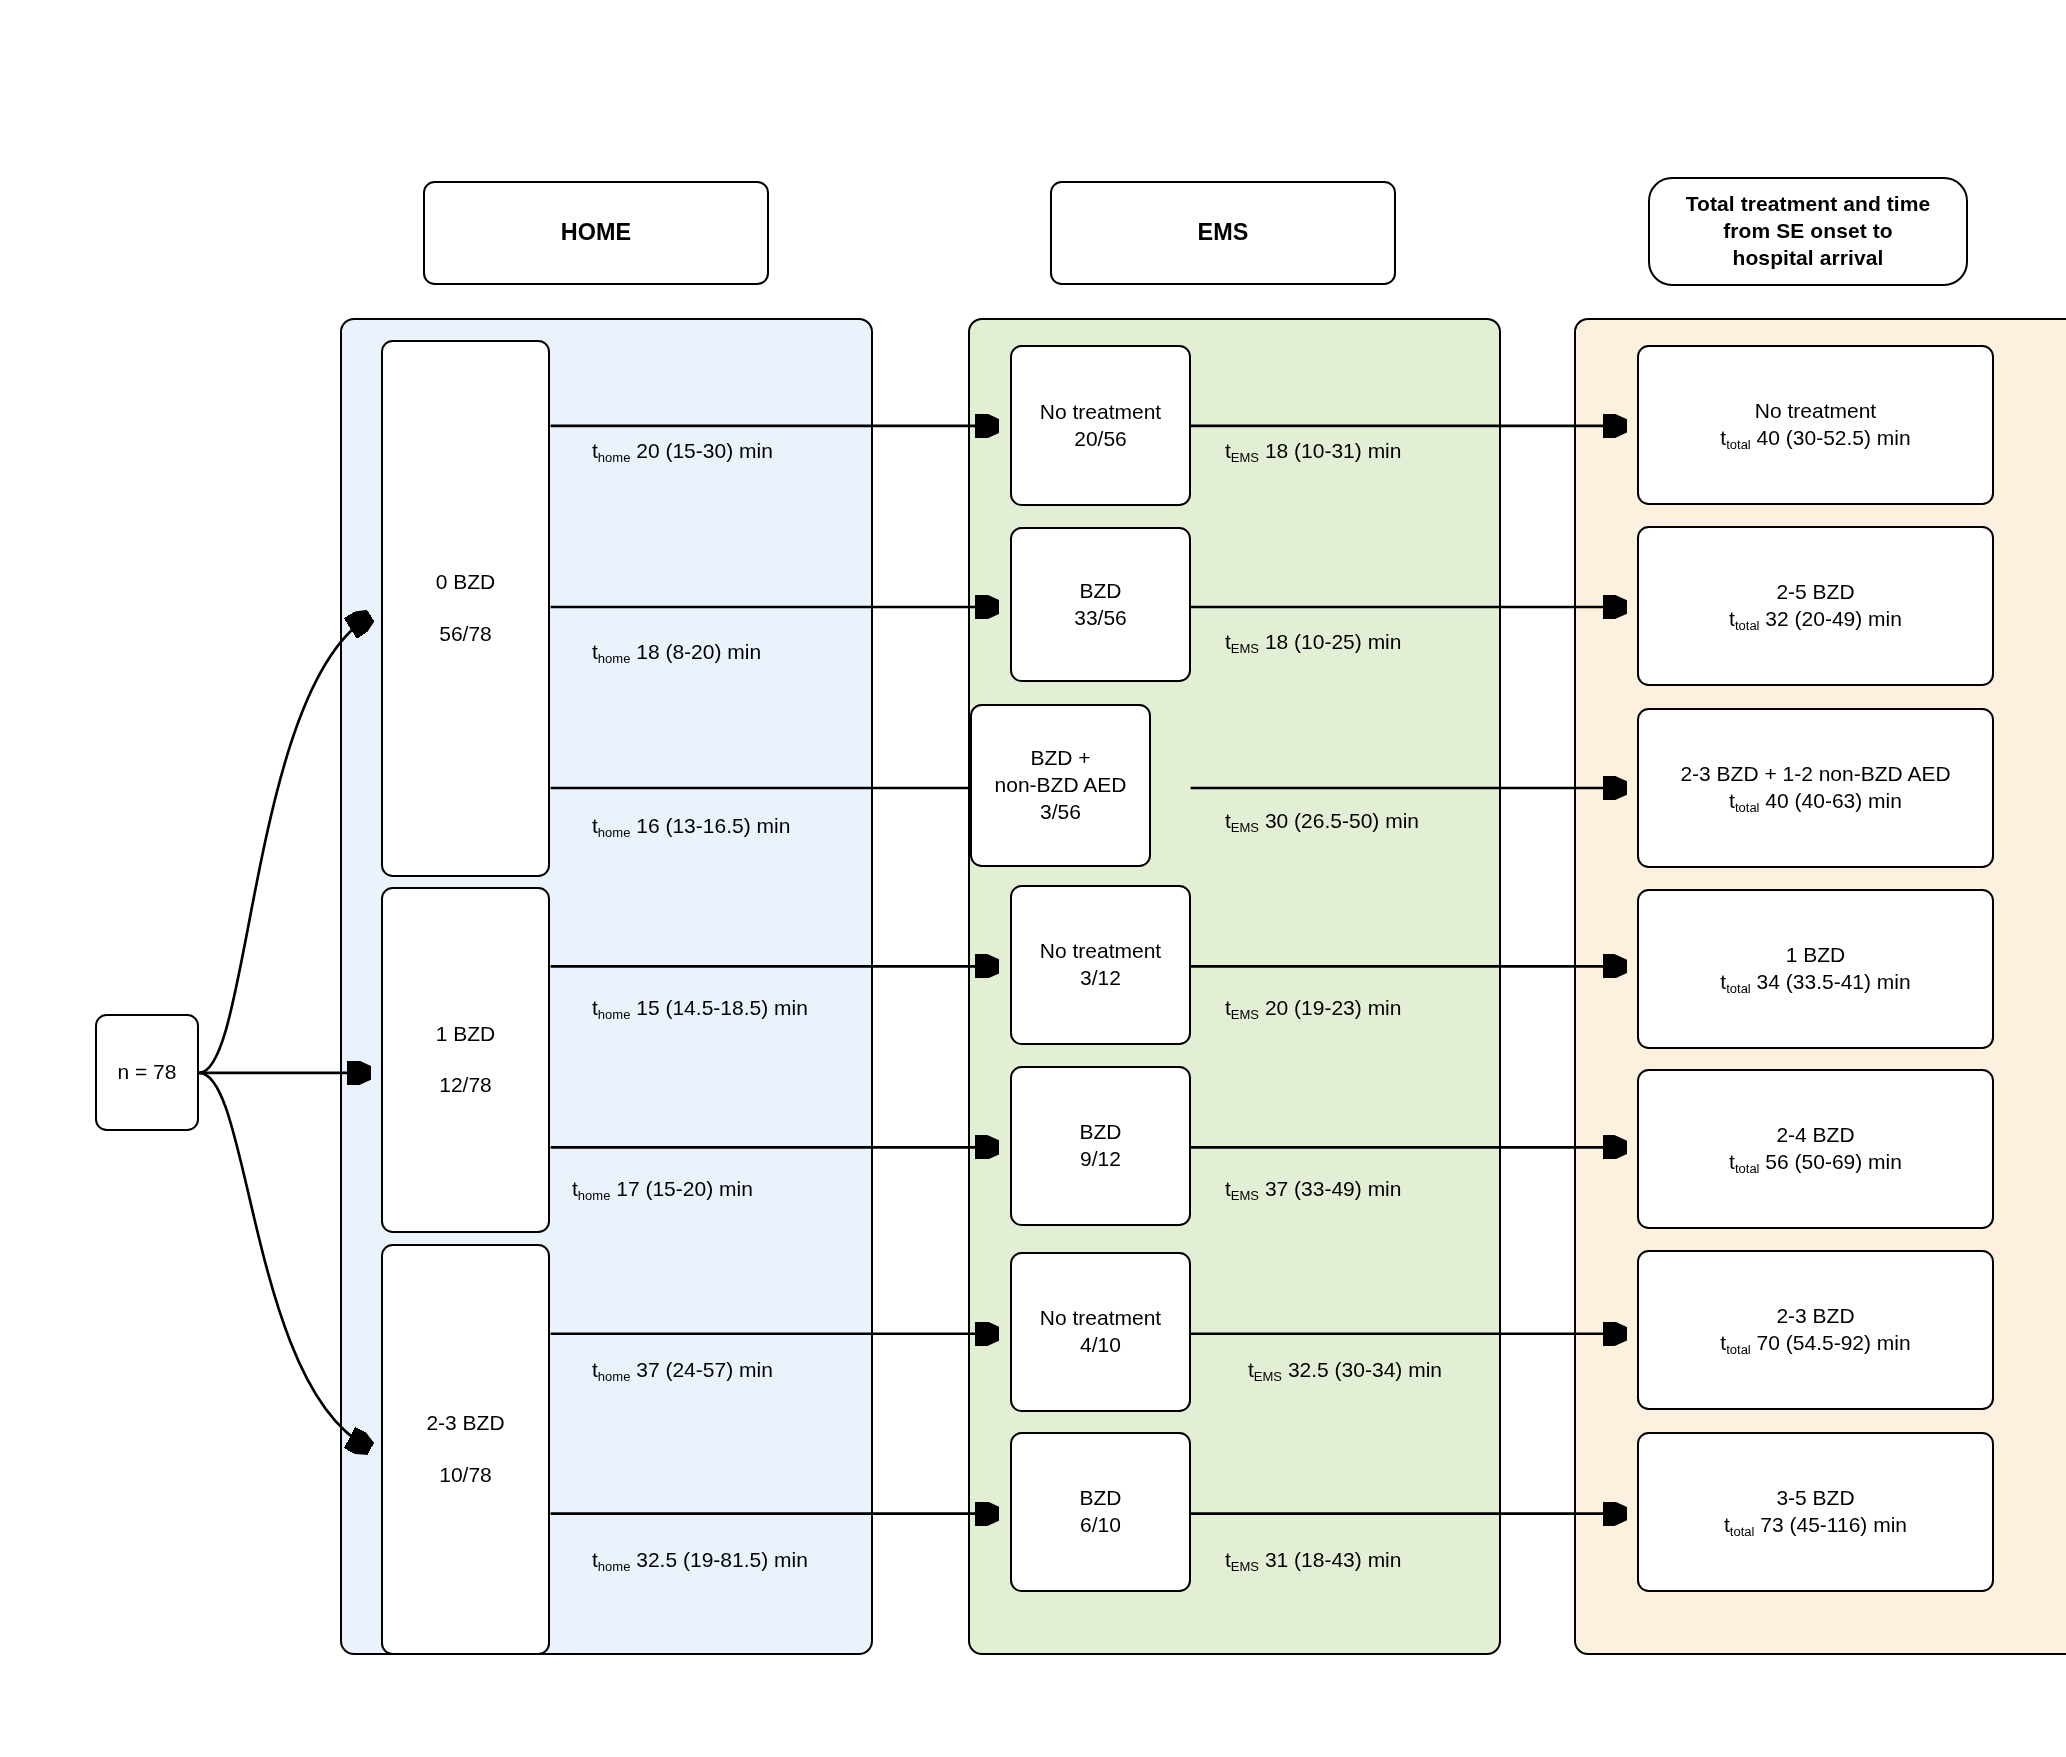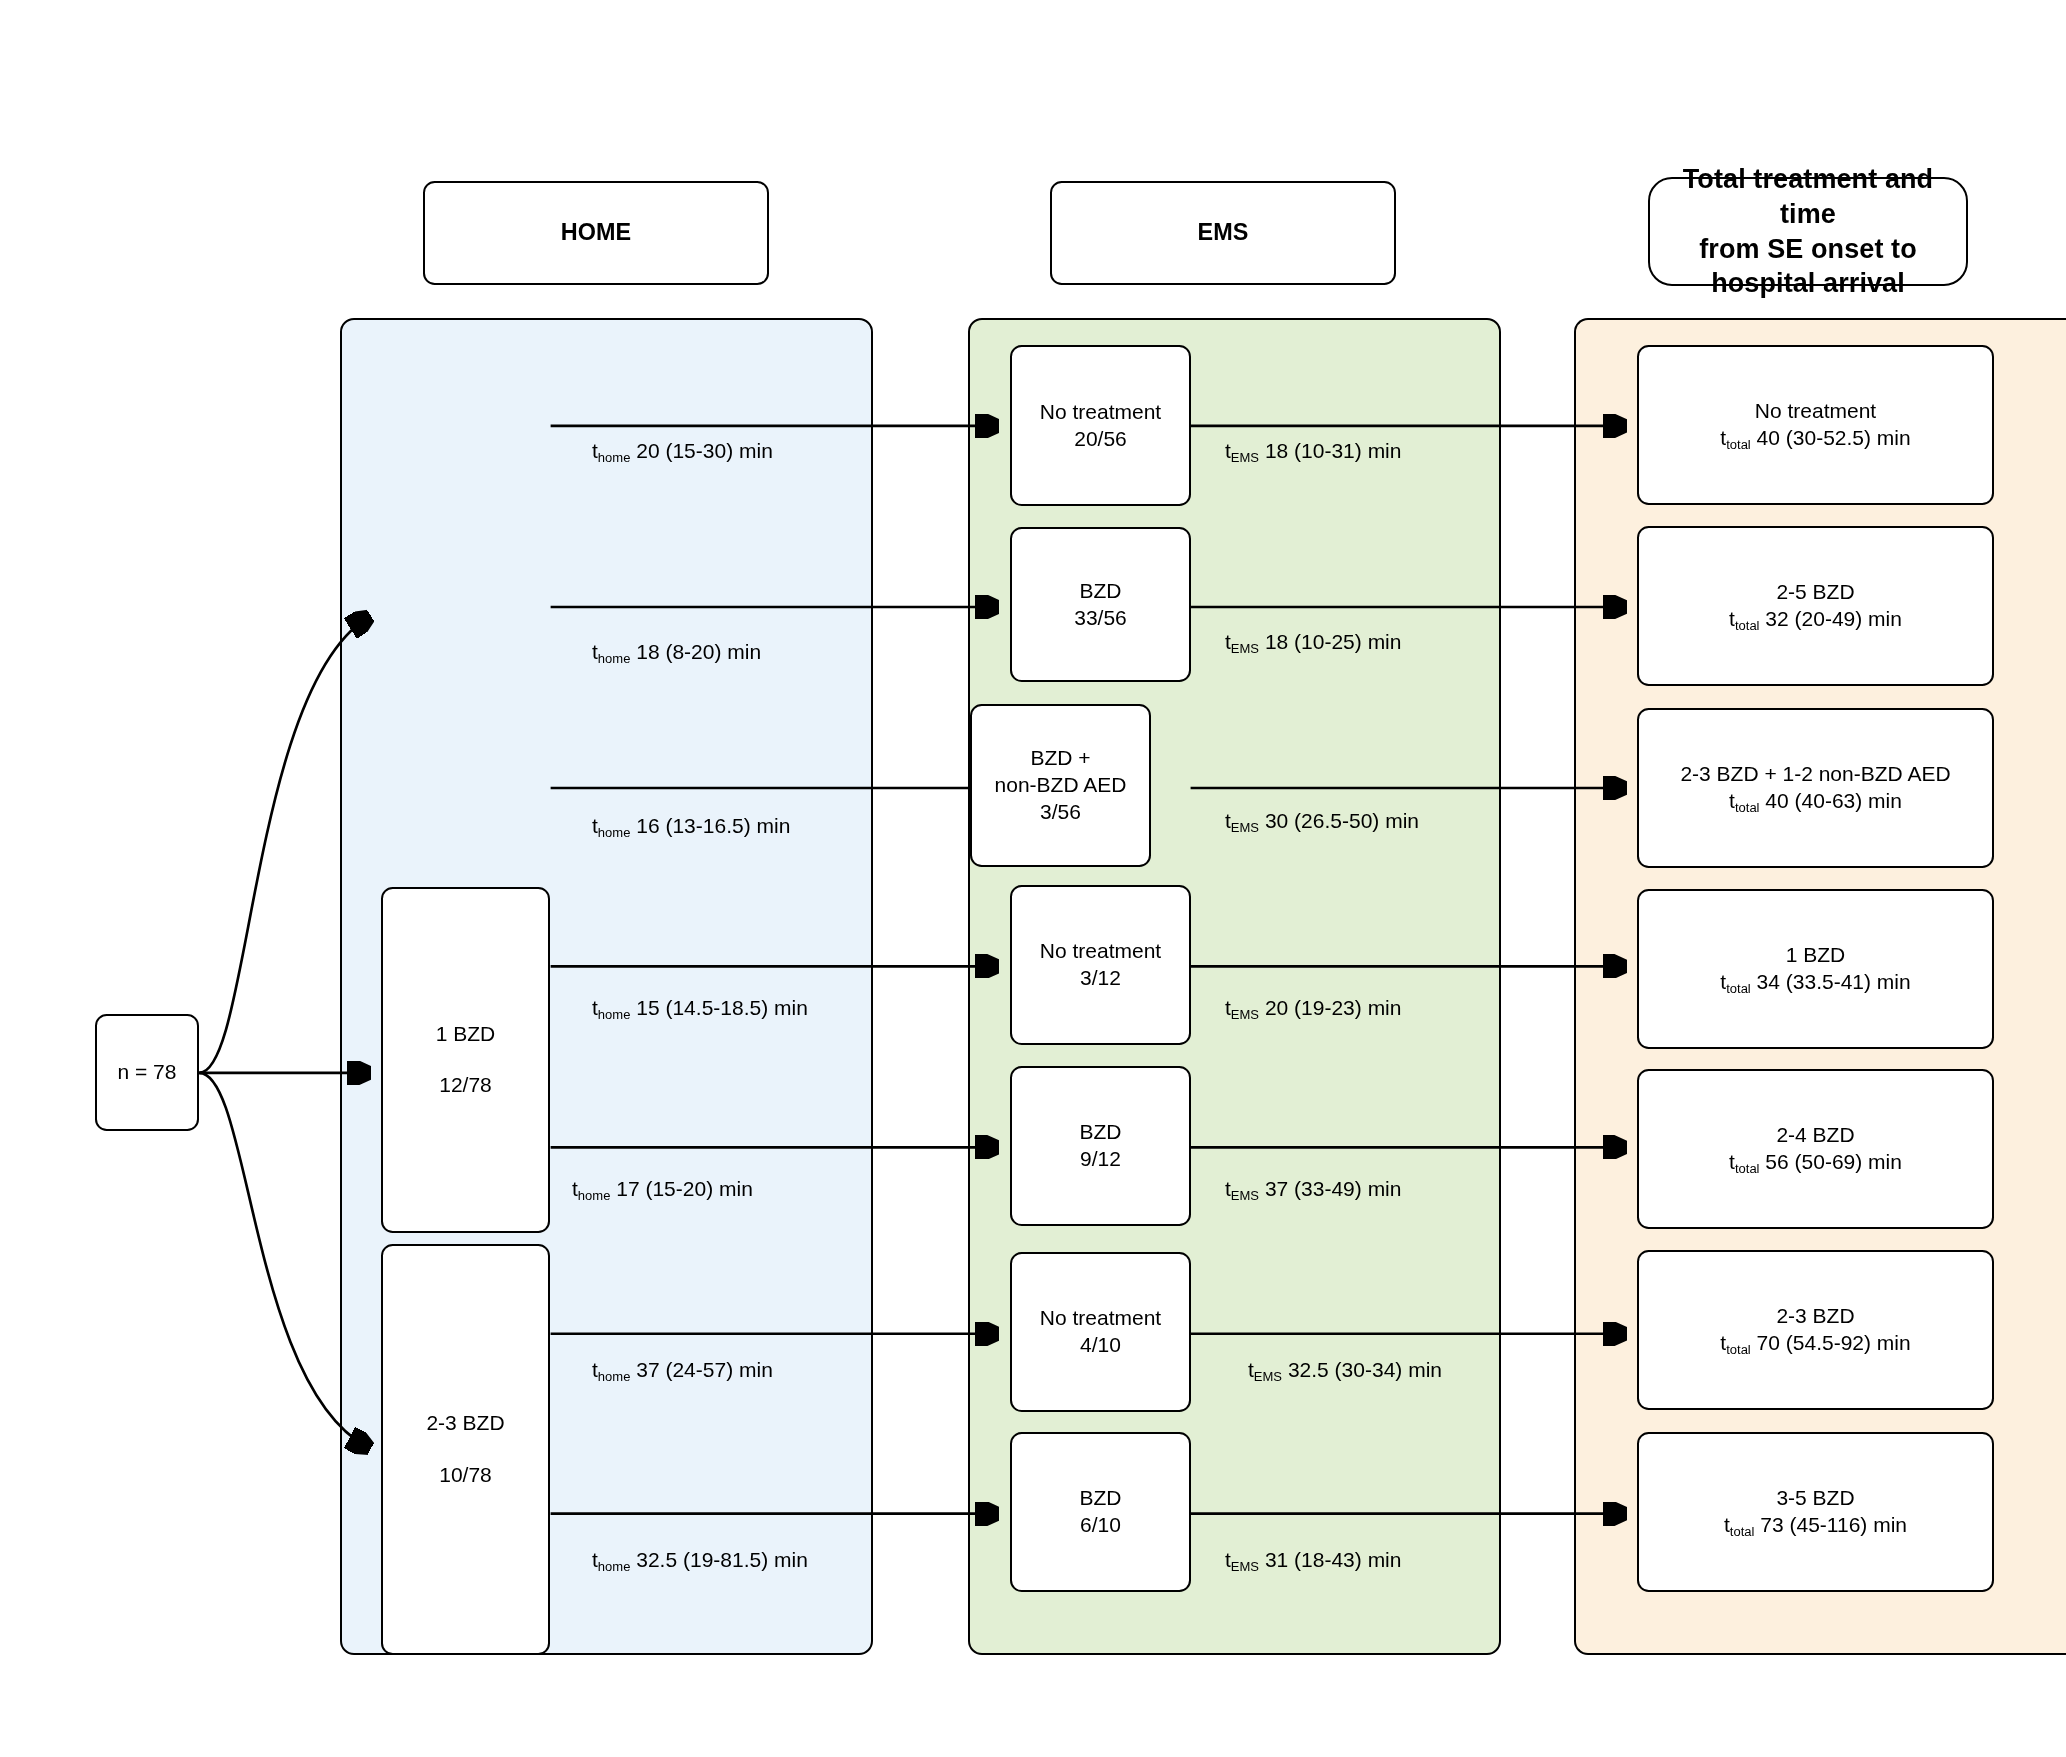--- a/index.html
+++ b/index.html
@@ -28,21 +28,21 @@
     text-align:center;
     line-height:1.28;
     z-index:5;
   }
   .box .inner{width:100%;padding:0 7.5px;box-sizing:border-box;}
 
   
   .hdr{font-weight:bold;font-size:23.4px;letter-spacing:0.1px;}
   #hdr-home{left:423px;top:181px;width:346px;height:104px;}
   #hdr-ems {left:1050px;top:181px;width:346px;height:104px;}
-  #hdr-total{left:1648px;top:177px;width:320px;height:109px;font-size:27px;border-radius:24px;}
+  #hdr-total{left:1648px;top:177px;width:320px;height:109px;font-size:21px;border-radius:24px;}
 
   
   .lane{
     position:absolute;
     box-sizing:border-box;
     border:2.7px solid #000000;
     border-radius:14px;
     z-index:1;
   }
   #lane-home{left:340px;top:318px;width:533px;height:1337px;background:#eaf3fb;}
@@ -145,20 +145,26 @@
       <span>Total treatment and time</span><br>
       <span>from SE onset to</span><br>
       <span>hospital arrival</span>
     </span>
   </div>
 
   <div class="box" id="node-n">
     <span class="inner">n = 78</span>
   </div>
 
+  <div class="box home-node" id="home-0bzd">
+    <span class="inner">
+      <span class="l1">0 BZD</span>
+      <span class="l2">56/78</span>
+    </span>
+  </div>
   <div class="box home-node" id="home-1bzd">
     <span class="inner">
       <span class="l1">1 BZD</span>
       <span class="l2">12/78</span>
     </span>
   </div>
   <div class="box home-node" id="home-2bzd">
     <span class="inner">
       <span class="l1">2-3 BZD</span>
       <span class="l2">10/78</span>

